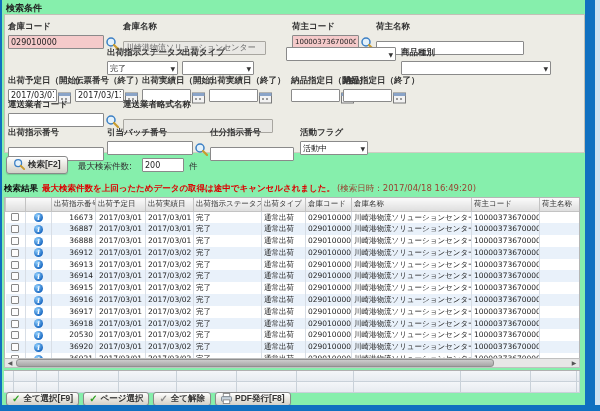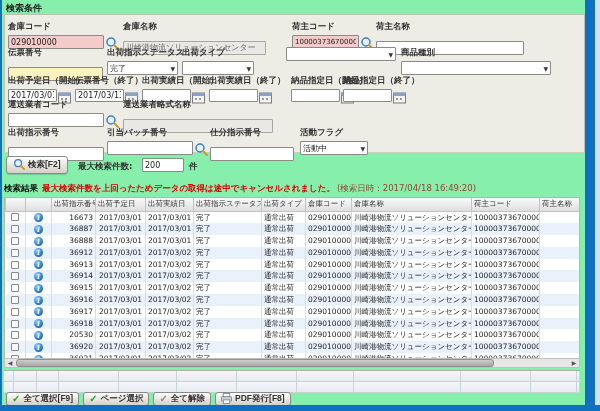--- a/index.html
+++ b/index.html
@@ -26,21 +26,21 @@
   .sel { height:14px; border:1px solid #8a8a8a; background:#fff; display:flex; align-items:center;
          justify-content:space-between; font-size:8px; color:#222; padding:0 2px; border-radius:1px; }
   .sel .arr { font-size:6px; color:#333; margin-left:2px; }
   .icon-btn { display:inline-block; width:14px; height:14px; margin-left:1px; cursor:pointer; }
   .cal { display:inline-block; width:13px; height:13px; margin-left:1px; }
 
   .search-bar { position:absolute; left:2px; top:155px; width:581px; height:24px; }
   .btn { display:inline-flex; align-items:center; gap:3px; height:18px; padding:0 6px;
          border:1px solid #8a8a8a; border-radius:3px; background:linear-gradient(#ffffff,#e6e4dd 55%,#d2d0c8);
          font-size:8.5px; font-weight:bold; color:#333; box-shadow:0 1px 1px rgba(0,0,0,.15); cursor:pointer; }
-  .search-bar .lbl { font-size:8.5px; font-weight:bold; color:#333; }
+  .search-bar .lbl { font-size:8.5px; font-weight:normal; color:#333; }
 
   .result-line { position:absolute; left:2px; top:183px; width:578px; font-size:8.5px; white-space:nowrap; }
   .result-line .rl { font-weight:bold; color:#111; }
   .result-line .err { font-weight:bold; color:#dd0000; margin-left:4px; }
   .result-line .ts { color:#994433; margin-left:2px; }
 
   .grid-wrap { position:absolute; left:2px; top:197px; width:576px; height:161px; overflow:hidden;
                background:#fff; border:1px solid #b6b6b6; border-bottom:none; }
   table { border-collapse:collapse; table-layout:fixed; width:576px; }
   th { height:13px; background:linear-gradient(#fbfbfb,#dedede); border:1px solid #c3c3c3; border-top:none;
@@ -105,24 +105,20 @@
               <circle cx="6" cy="6" r="4" fill="#e3f1fb" stroke="#3b7fc4" stroke-width="1.5"></circle>
               <line x1="9" y1="9" x2="13" y2="13" stroke="#c89b2e" stroke-width="2.2" stroke-linecap="round"></line>
             </svg></span>
       </span>
     </div>
     <div class="fld" style="left:371px;top:6px">
       <label>荷主名称</label>
       <input class="inp" style="width: 148px;" value="">
     </div>
 
-    <div class="fld" style="left:3px;top:32px">
-      <label>伝票番号</label>
-      <input class="inp yellow" style="width: 95px;" value="">
-    </div>
     <div class="fld" style="left:102px;top:32px">
       <label>出荷指示ステータス</label>
       <div class="sel" style="width:71px">
           <span>完了</span>
           <span class="arr">▼</span>
         </div>
     </div>
     <div class="fld" style="left:177px;top:32px">
       <label>出荷タイプ</label>
       <div class="sel" style="width:72px">

